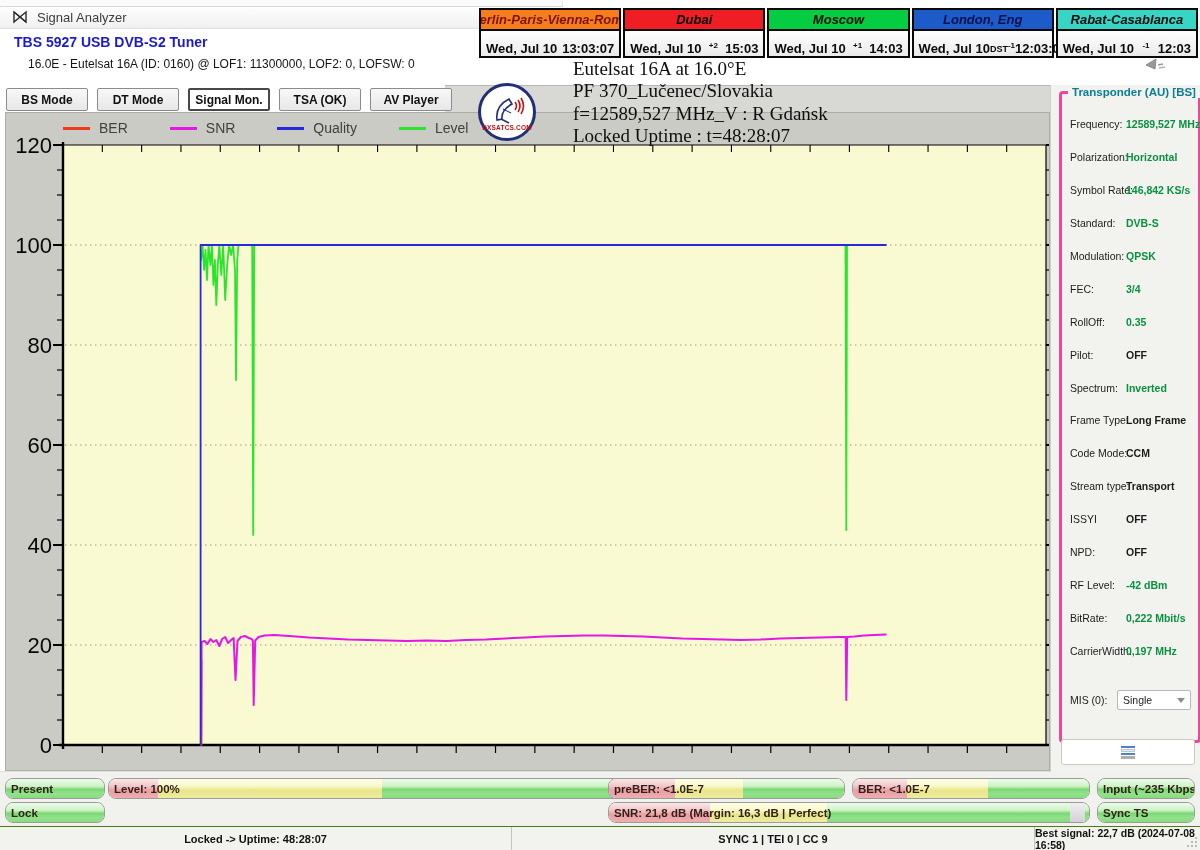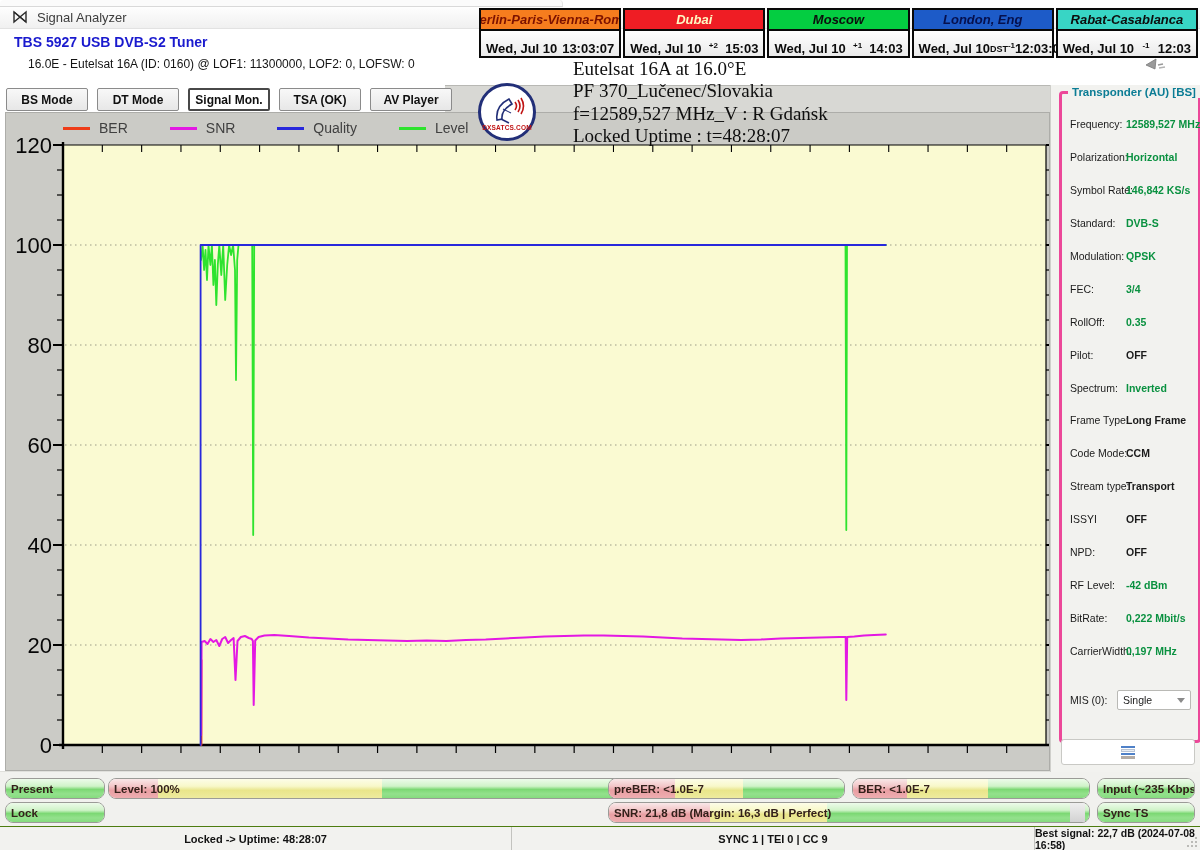--- a/index.html
+++ b/index.html
@@ -115,21 +115,21 @@
 <div class="abs clocks" id="clocks">
     <div class="clock-col">
       <div class="clock-head" style="background: rgb(246, 125, 30); color: rgb(124, 18, 0);">Berlin-Paris-Vienna-Roma</div>
       <div class="clock-time-row">
         <span class="clock-date">Wed, Jul 10</span>
         <span class="clock-offset"></span>
         <span class="clock-time-val">13:03:07</span>
       </div>
     </div>
     <div class="clock-col">
-      <div class="clock-head" style="background: rgb(239, 29, 36); color: #fef9c3;">Dubai</div>
+      <div class="clock-head" style="background: rgb(239, 29, 36); color: #000000;">Dubai</div>
       <div class="clock-time-row">
         <span class="clock-date">Wed, Jul 10</span>
         <span class="clock-offset"><sup>+2</sup></span>
         <span class="clock-time-val">15:03</span>
       </div>
     </div>
     <div class="clock-col">
       <div class="clock-head" style="background: rgb(4, 205, 65); color: rgb(13, 13, 13);">Moscow</div>
       <div class="clock-time-row">
         <span class="clock-date">Wed, Jul 10</span>

